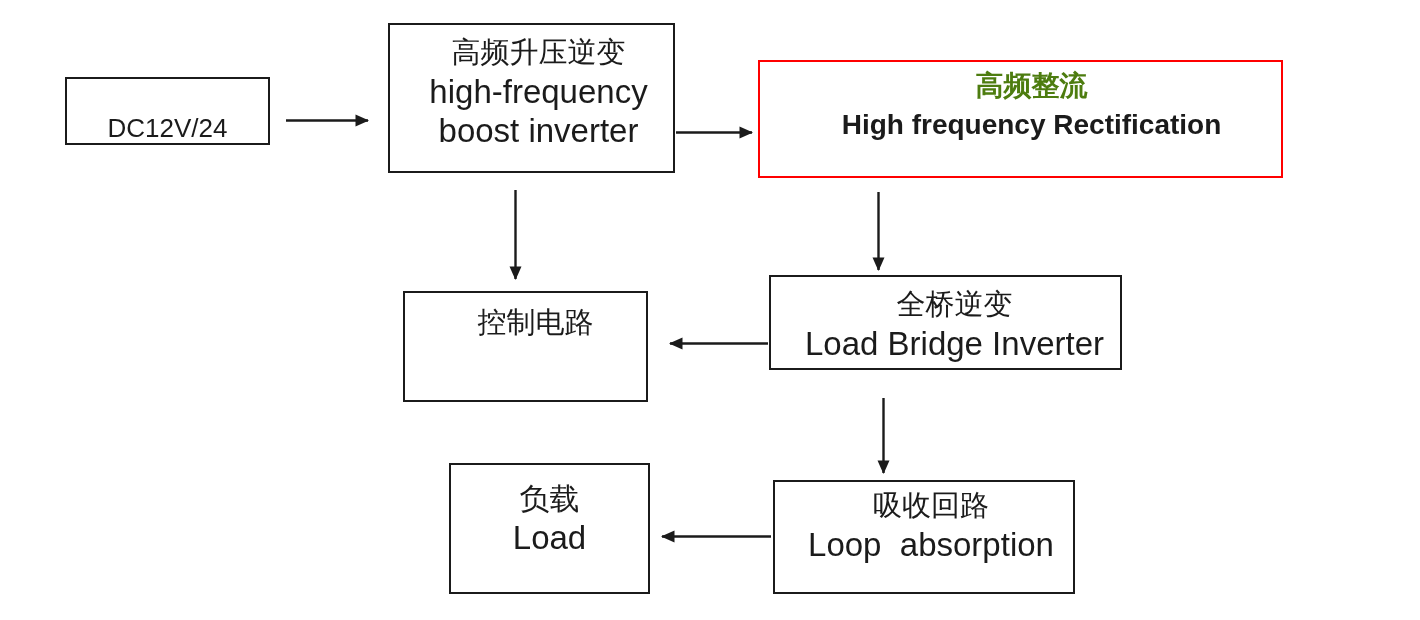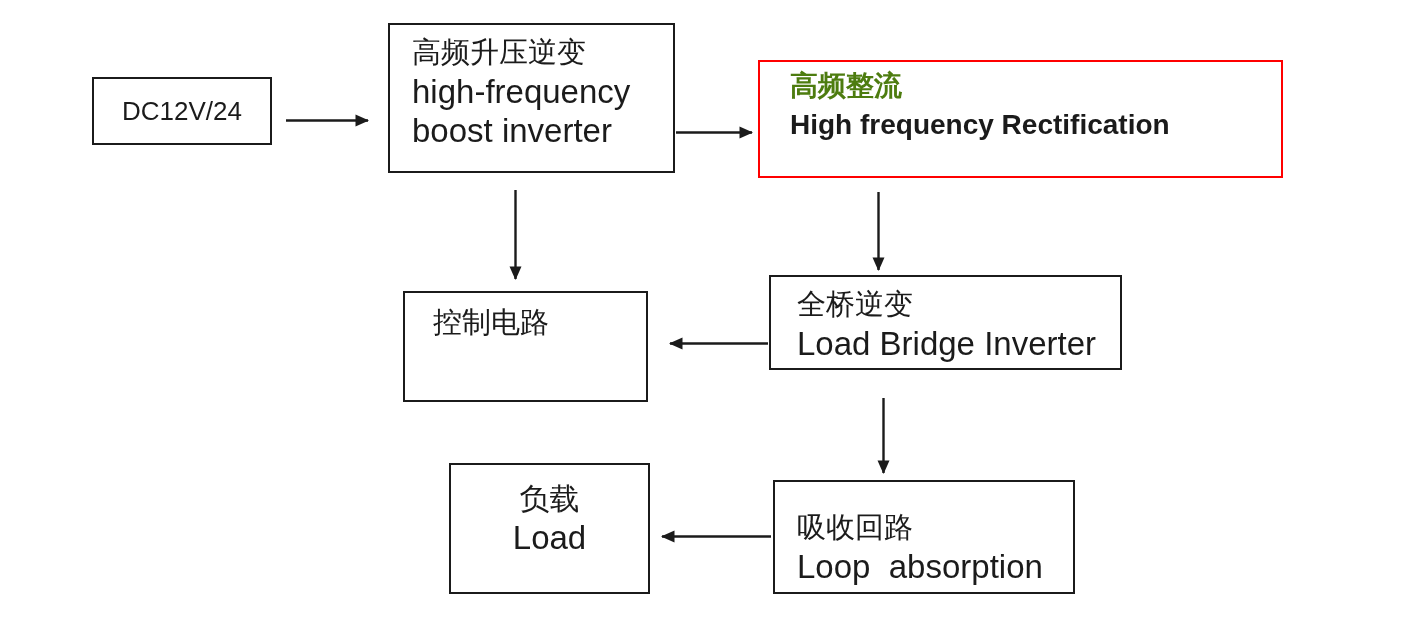--- a/index.html
+++ b/index.html
@@ -3,40 +3,40 @@
 <meta charset="utf-8">
 <style>
   html,body{margin:0;padding:0;background:#ffffff;}
   .canvas{
     position:relative;width:1420px;height:620px;background:#ffffff;overflow:hidden;
     font-family:"Liberation Sans","DejaVu Sans",sans-serif;color:#1b1b1b;
   }
   .node{
     position:absolute;box-sizing:border-box;background:#ffffff;
     border:2.5px solid #1b1b1b;
-    display:flex;flex-direction:column;align-items:flex-start;
+    display:flex;flex-direction:column;align-items:center;
   }
   .node .line{white-space:pre-wrap;}
   .line-zh{font-size:29px;line-height:39px;}
   .line-en{font-size:33px;line-height:39px;}
 
-  #node-dc{left:65px;top:77px;width:180px;height:68px;align-items:center;justify-content:center;margin-left:27px;}
+  #node-dc{left:65px;top:77px;width:205px;height:68px;align-items:center;justify-content:flex-end;}
   #node-dc .line-en{font-size:26px;line-height:30px;}
 
   #node-boost{left:388px;top:23px;width:287px;height:150px;padding:8px 8px 0 22px;}
   #node-rectifier{left:758px;top:60px;width:525px;height:118px;padding:4px 8px 0 30px;border-color:#ff0000;}
   #node-rectifier .line-zh{color:#4d7c0f;font-weight:bold;font-size:28px;}
   #node-rectifier .line-en{font-weight:600;font-size:28px;}
 
   #node-control{left:396px;top:291px;width:245px;height:111px;padding:10px 8px 0 28px;margin-left:7px;}
   #node-bridge{left:769px;top:275px;width:353px;height:95px;padding:8px 8px 0 26px;}
   #node-load{left:449px;top:463px;width:201px;height:131px;padding-top:14px;align-items:center;}
   #node-load .line-zh{font-size:30px;line-height:40px;}
   #node-load .line-en{line-height:38px;}
-  #node-absorption{left:773px;top:480px;width:302px;height:114px;padding:26px 8px 0 22px;}
+  #node-absorption{left:773px;top:480px;width:302px;height:114px;padding:4px 8px 0 22px;}
 
   .arrow-layer{position:absolute;left:0;top:0;width:1420px;height:620px;pointer-events:none;}
   .arrow-layer line{stroke:#1b1b1b;stroke-width:2.4px;}
 </style>
 </head>
 <body>
 
 <div class="canvas">
 
   <svg class="arrow-layer" width="1420" height="620" viewBox="0 0 1420 620" xmlns="http://www.w3.org/2000/svg">

